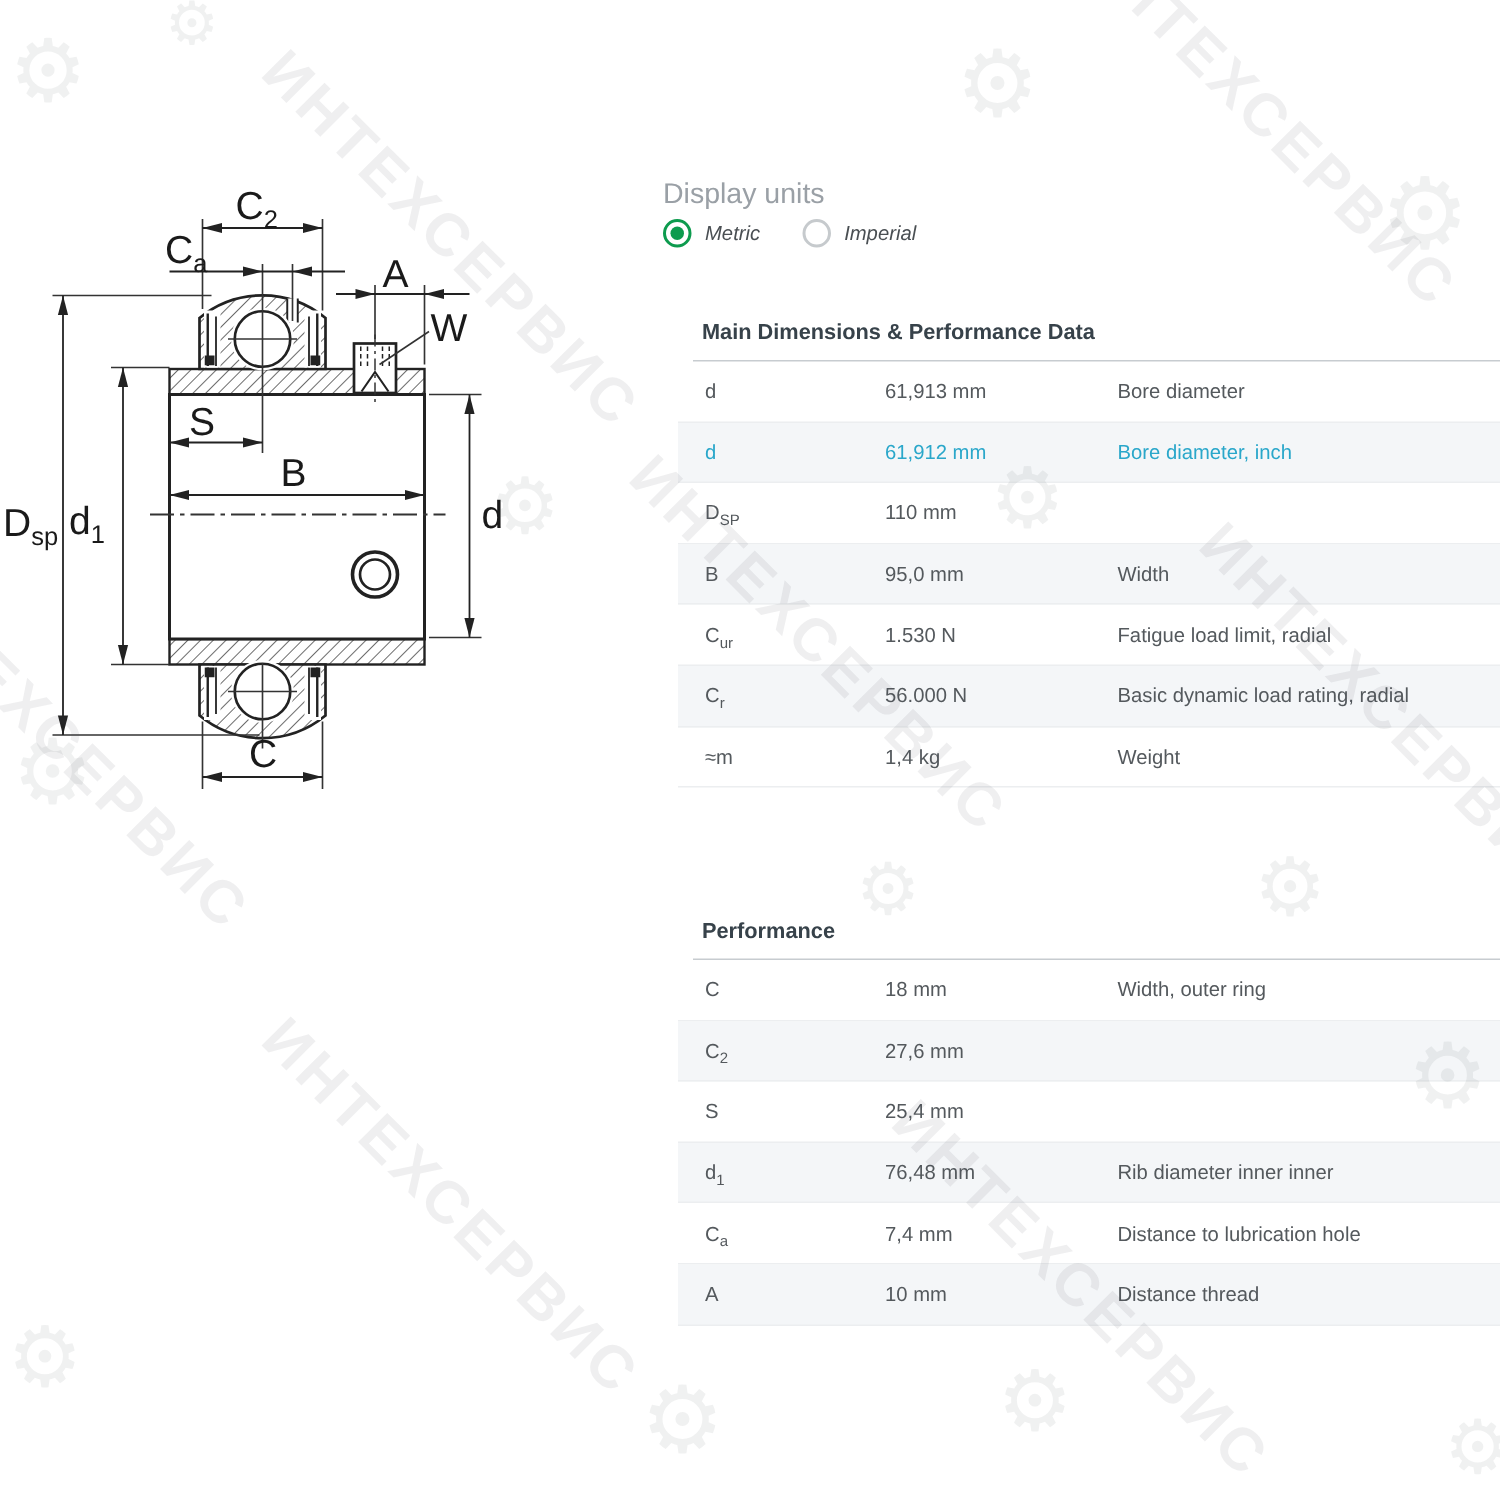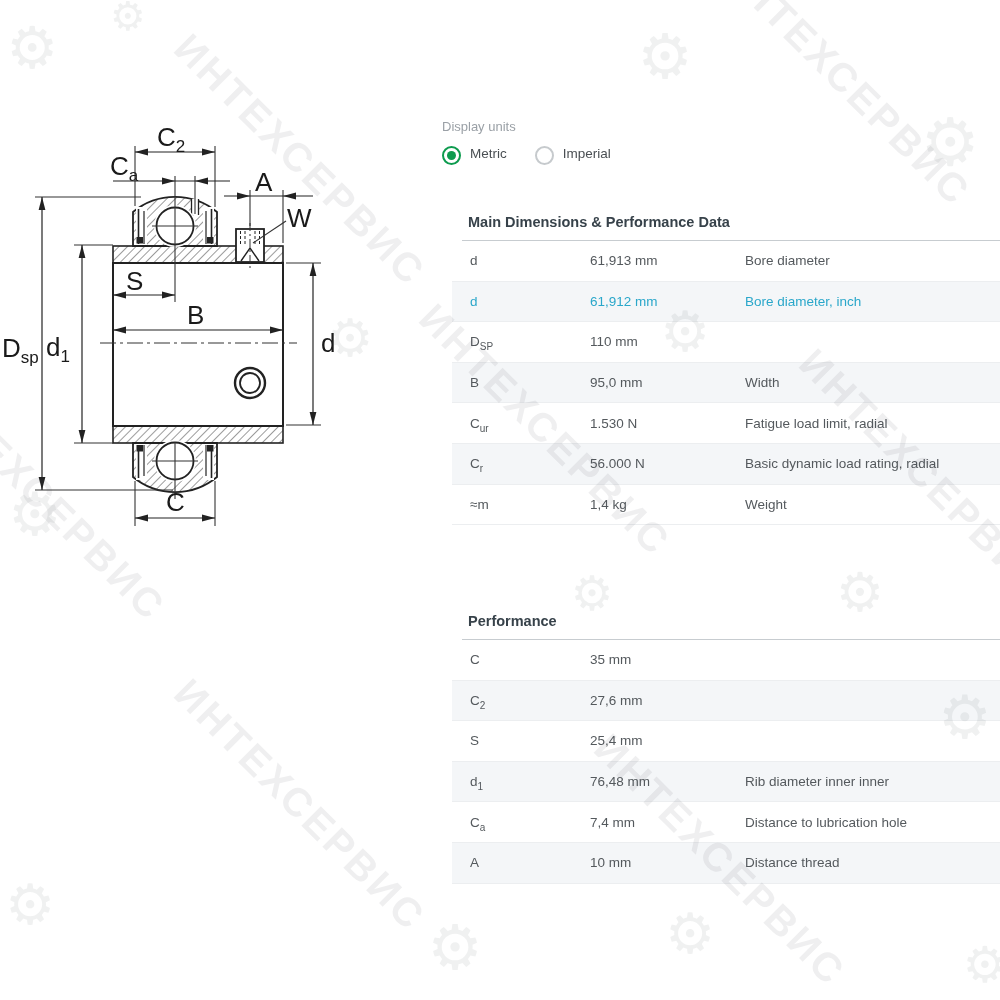--- a/index.html
+++ b/index.html
@@ -9,23 +9,23 @@
   
   .watermark{position:absolute;inset:0;pointer-events:none;z-index:5;overflow:hidden;}
   .wm-text{position:absolute;font-size:40px;font-weight:600;letter-spacing:3px;color:rgba(70,75,80,0.085);white-space:nowrap;transform:translate(-50%,-50%) rotate(45deg);}
   .wm-gear{position:absolute;color:rgba(70,75,80,0.08);transform:translate(-50%,-50%);line-height:1;}
 
   
   #drawing{position:absolute;left:0;top:0;width:440px;height:560px;z-index:1;}
 
   
   .panel{position:absolute;left:440px;top:0;right:0;bottom:0;z-index:1;}
-  .units-label{position:absolute;left:2px;top:119px;font-size:13px;color:#9aa0a6;}
+  .units-label{position:absolute;left:2px;top:119px;font-size:19px;color:#9aa0a6;}
   .units-row{position:absolute;left:2px;top:146px;display:flex;align-items:center;}
-  .radio-item{display:flex;cursor:pointer;}
+  .radio-item{display:flex;align-items:center;cursor:pointer;font-style:italic;}
   .radio-item.first{margin-right:28px;}
   .radio{width:15px;height:15px;border-radius:50%;border:2px solid #c6cacd;display:inline-block;background:#fff;position:relative;}
   .radio.selected{border-color:#0d9b4e;}
   .radio.selected::after{content:"";position:absolute;left:3px;top:3px;width:9px;height:9px;border-radius:50%;background:#0d9b4e;}
   .radio-label{margin-left:9px;font-size:13.5px;color:#4a4f53;}
 
   .tsection{position:absolute;left:12px;right:0;}
   #main-section{top:206px;}
   #dim-section{top:605px;}
   .tsection h3{margin:8px 0 0 16px;font-size:14.5px;font-weight:bold;color:#37424a;line-height:17px;}
@@ -237,21 +237,22 @@
           </div>
         </div>
     </section>
 
     <section class="tsection" id="dim-section">
       <h3>Performance</h3>
       <div class="tsep"></div>
       <div id="dim-tbody">
           <div class="trow">
             <span class="col-sym">C</span>
-            <span class="col-val">35 mm</span>
+            <span class="col-val">18 mm</span>
+            <span class="col-desc">Width, outer ring</span>
           </div>
           <div class="trow">
             <span class="col-sym">C<sub>2</sub></span>
             <span class="col-val">27,6 mm</span>
           </div>
           <div class="trow">
             <span class="col-sym">S</span>
             <span class="col-val">25,4 mm</span>
           </div>
           <div class="trow">

